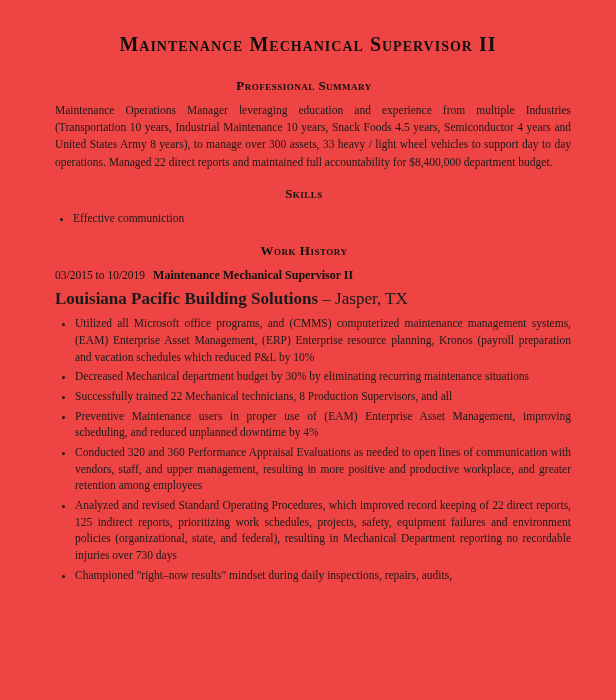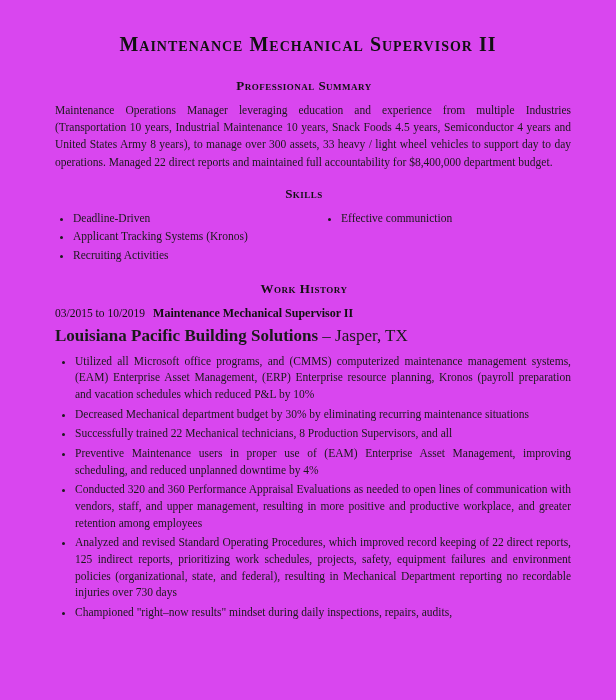--- a/index.html
+++ b/index.html
@@ -13,21 +13,21 @@
       display: flex;
       justify-content: center;
       align-items: flex-start;
       min-height: 700px;
       font-family: 'Times New Roman', Times, serif;
     }
 
     .resume-page {
       width: 616px;
       min-height: 700px;
-      background: #d946ef;
+      background: #ef4444;
       padding: 30px 45px 30px 45px;
       font-size: 12px;
       color: #1a1a1a;
       line-height: 1.45;
     }
 
     .resume-title {
       text-align: center;
       font-size: 20px;
       font-weight: bold;
@@ -92,21 +92,21 @@
       font-size: 11.5px;
       margin-bottom: 2px;
     }
 
     .work-entry {
       margin-bottom: 12px;
     }
 
     .work-date-title {
       display: flex;
-      align-items: center;
+      align-items: flex-start;
       gap: 8px;
       margin-bottom: 2px;
     }
 
     .work-dates {
       font-size: 11.5px;
       color: #111;
       white-space: nowrap;
     }
 
@@ -158,27 +158,20 @@
     </div>
   </div>
 
   <div class="section">
     <div class="section-header">
       <span class="section-title">Skills</span>
       <div class="section-line"></div>
     </div>
     <div class="section-content">
       <div class="skills-columns">
-        <div class="skills-col">
-          <ul>
-            <li>Deadline-Driven</li>
-            <li>Applicant Tracking Systems (Kronos)</li>
-            <li>Recruiting Activities</li>
-          </ul>
-        </div>
         <div class="skills-col">
           <ul>
             <li>Effective communiction</li>
           </ul>
         </div>
       </div>
     </div>
   </div>
 
   <div class="section">

